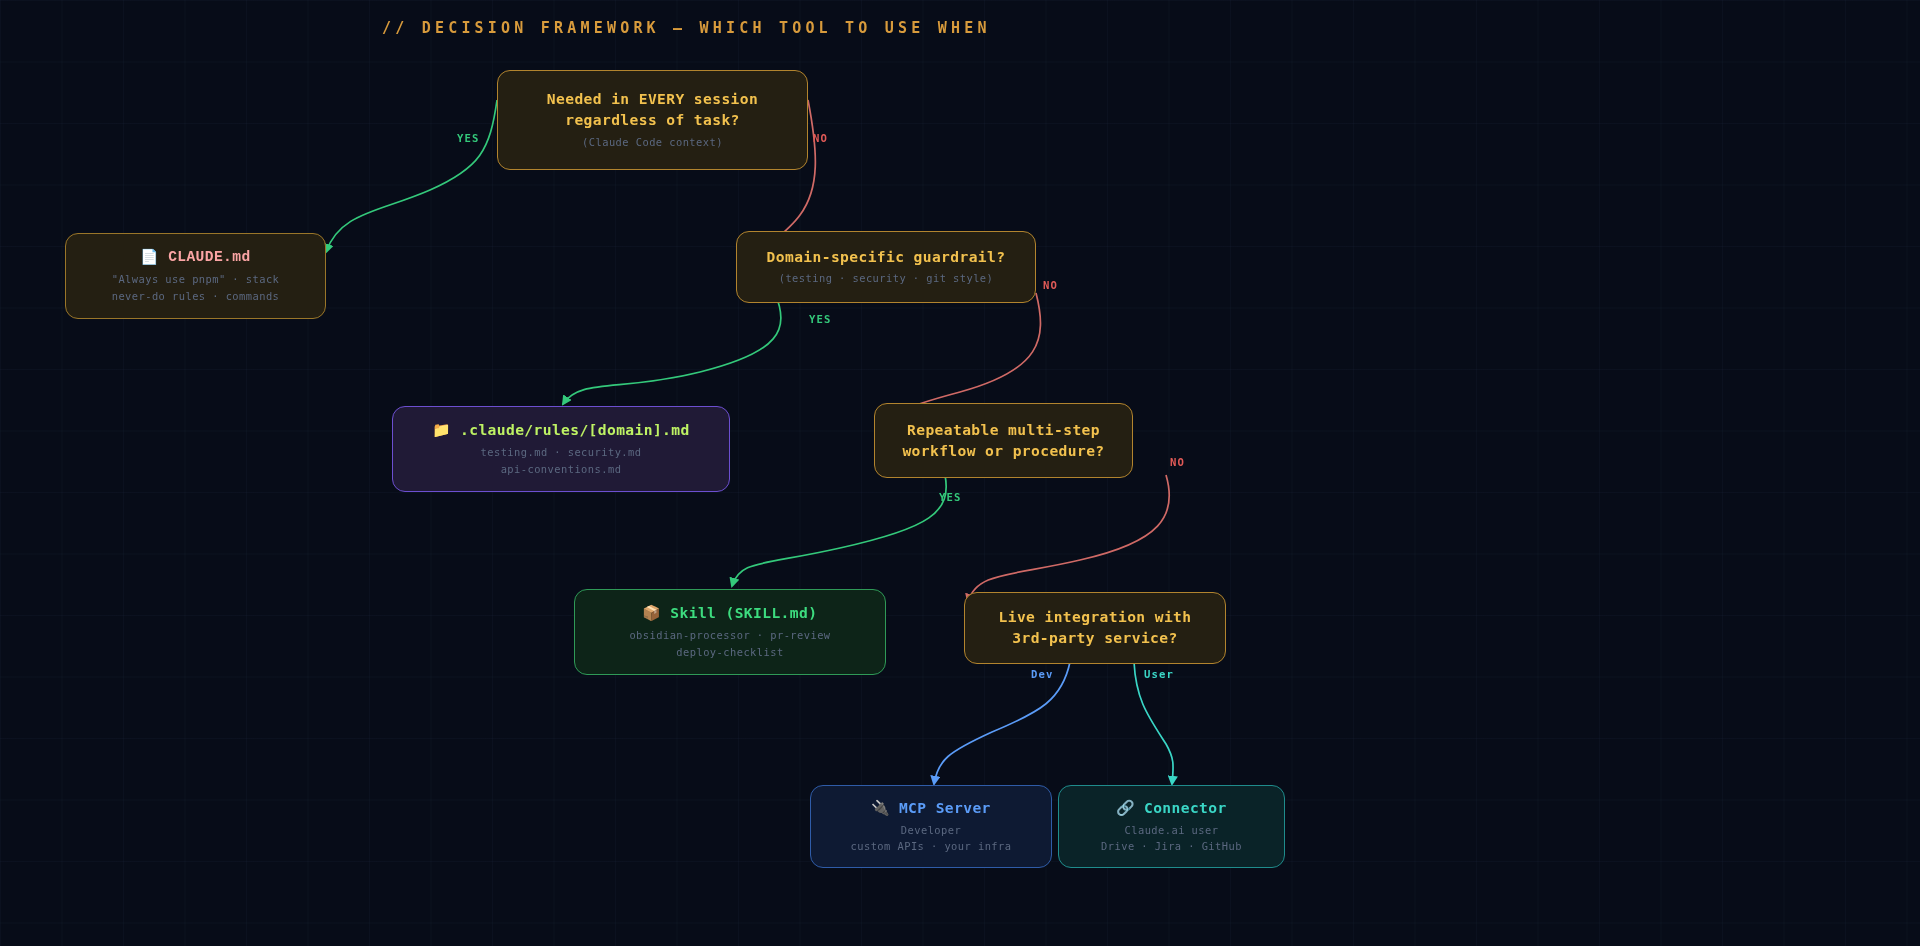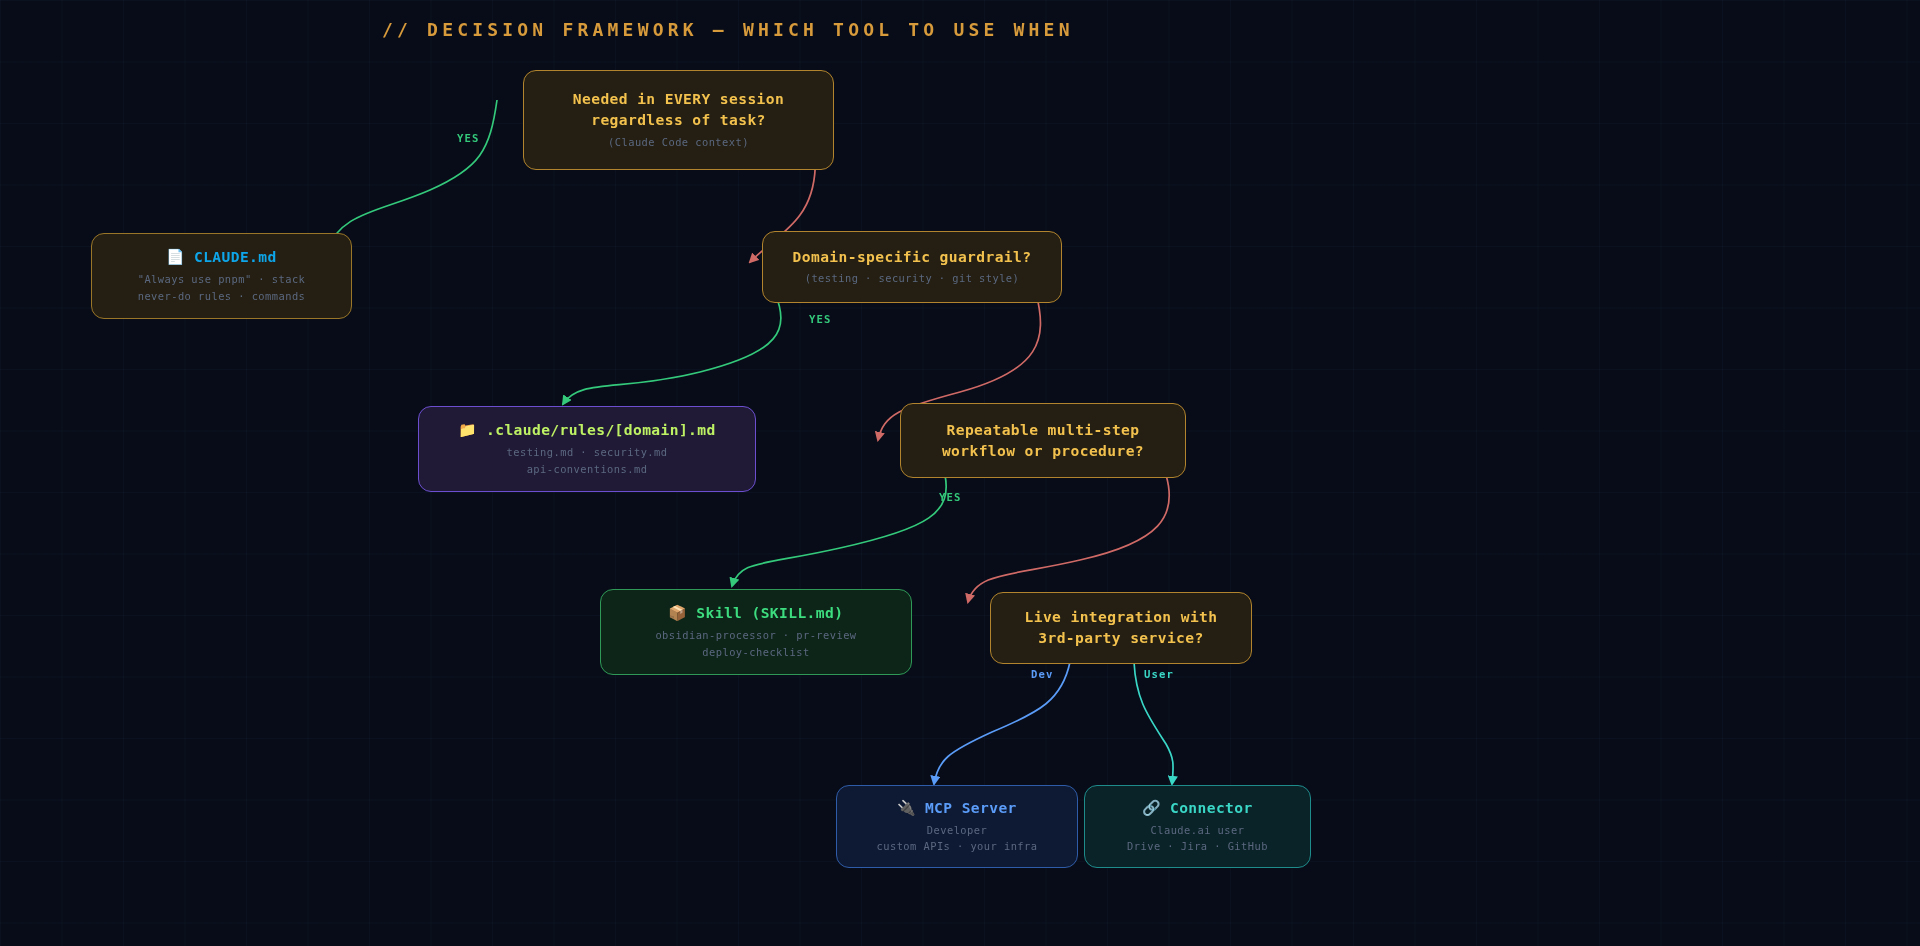--- a/index.html
+++ b/index.html
@@ -25,21 +25,21 @@
       linear-gradient(to bottom, rgba(80,110,150,0.055) 1px, transparent 1px);
     background-size: 61.5px 61.5px;
     pointer-events: none;
   }
 
   
   #diagram-title {
     position: absolute;
     left: 382px;
     top: 19px;
-    font-size: 18px;
+    font-size: 15px;
     font-weight: bold;
     letter-spacing: 4.2px;
     color: #d89b3c;
     white-space: nowrap;
   }
 
   
   #edge-layer {
     position: absolute;
     inset: 0;
@@ -52,21 +52,20 @@
   .node {
     position: absolute;
     border-radius: 13px;
     border-width: 1.4px;
     border-style: solid;
     display: flex;
     flex-direction: column;
     align-items: center;
     justify-content: center;
     text-align: center;
-    margin-left: 26px;
   }
 
   .node-title {
     font-size: 14.6px;
     font-weight: bold;
     line-height: 1.42;
     letter-spacing: 0.4px;
     white-space: nowrap;
   }
 
@@ -98,21 +97,21 @@
     background-color: #241f12;
     border-color: #b2842e;
   }
   .decision .node-title { color: #f2c14e; }
 
   
   .out-claude {
     background-color: #241f12;
     border-color: #9a7629;
   }
-  .out-claude .node-title { color: #0ea5e9; }
+  .out-claude .node-title { color: #fca5a5; font-family: Liberation Mono, monospace; }
 
   .out-rules {
     background-color: #201a36;
     border-color: #6c4fd0;
   }
   .out-rules .node-title { color: #bef264; }
 
   .out-skill {
     background-color: #0d2418;
     border-color: #2f9a57;
@@ -224,21 +223,21 @@
   <div class="node-title-row">
     <span class="node-icon">📁</span>
     <span class="node-title">.claude/rules/[domain].md</span>
   </div>
   <div class="node-sub">
     <div>testing.md · security.md</div>
     <div>api-conventions.md</div>
   </div>
 </div>
 
-<div class="node decision" style="left:874px; top:403px; width:286px; height:75px;">
+<div class="node decision" style="left:874px; top:403px; width:259px; height:75px;">
   <div class="node-title">
     <div>Repeatable multi-step</div>
     <div>workflow or procedure?</div>
   </div>
 </div>
 
 <div class="node out-skill" style="left:574px; top:589px; width:312px; height:86px;">
   <div class="node-title-row">
     <span class="node-icon">📦</span>
     <span class="node-title">Skill (SKILL.md)</span>

